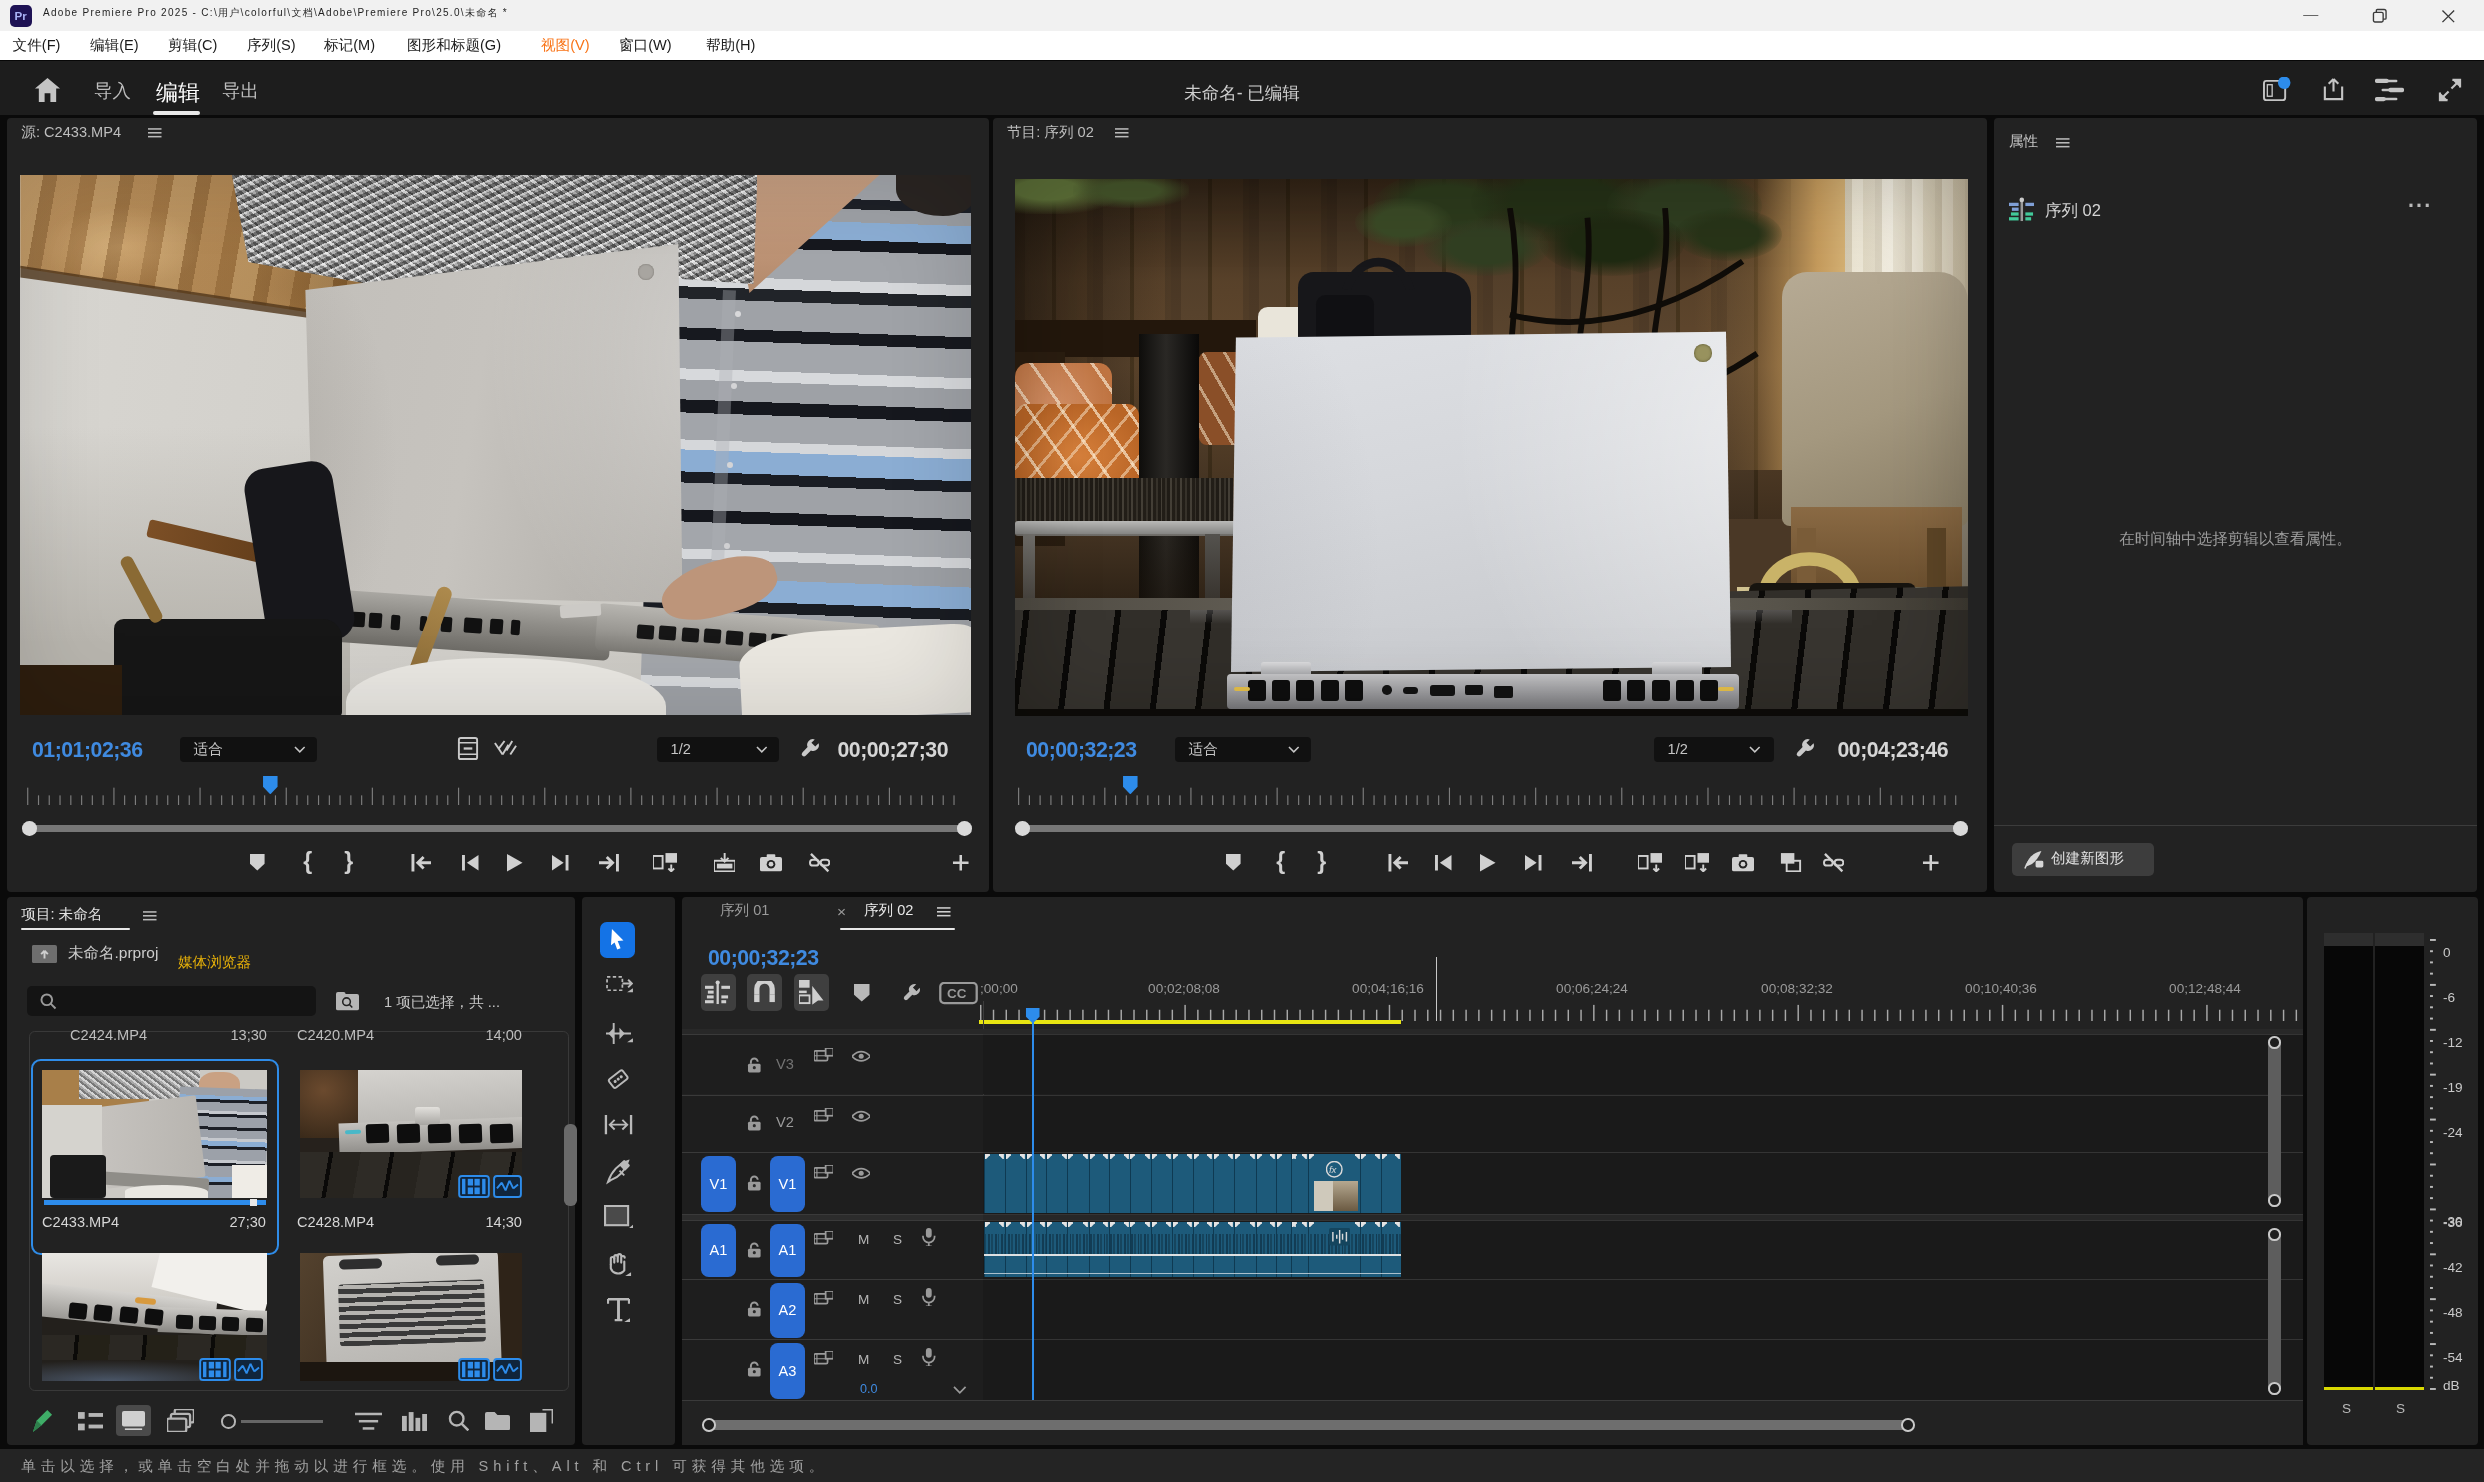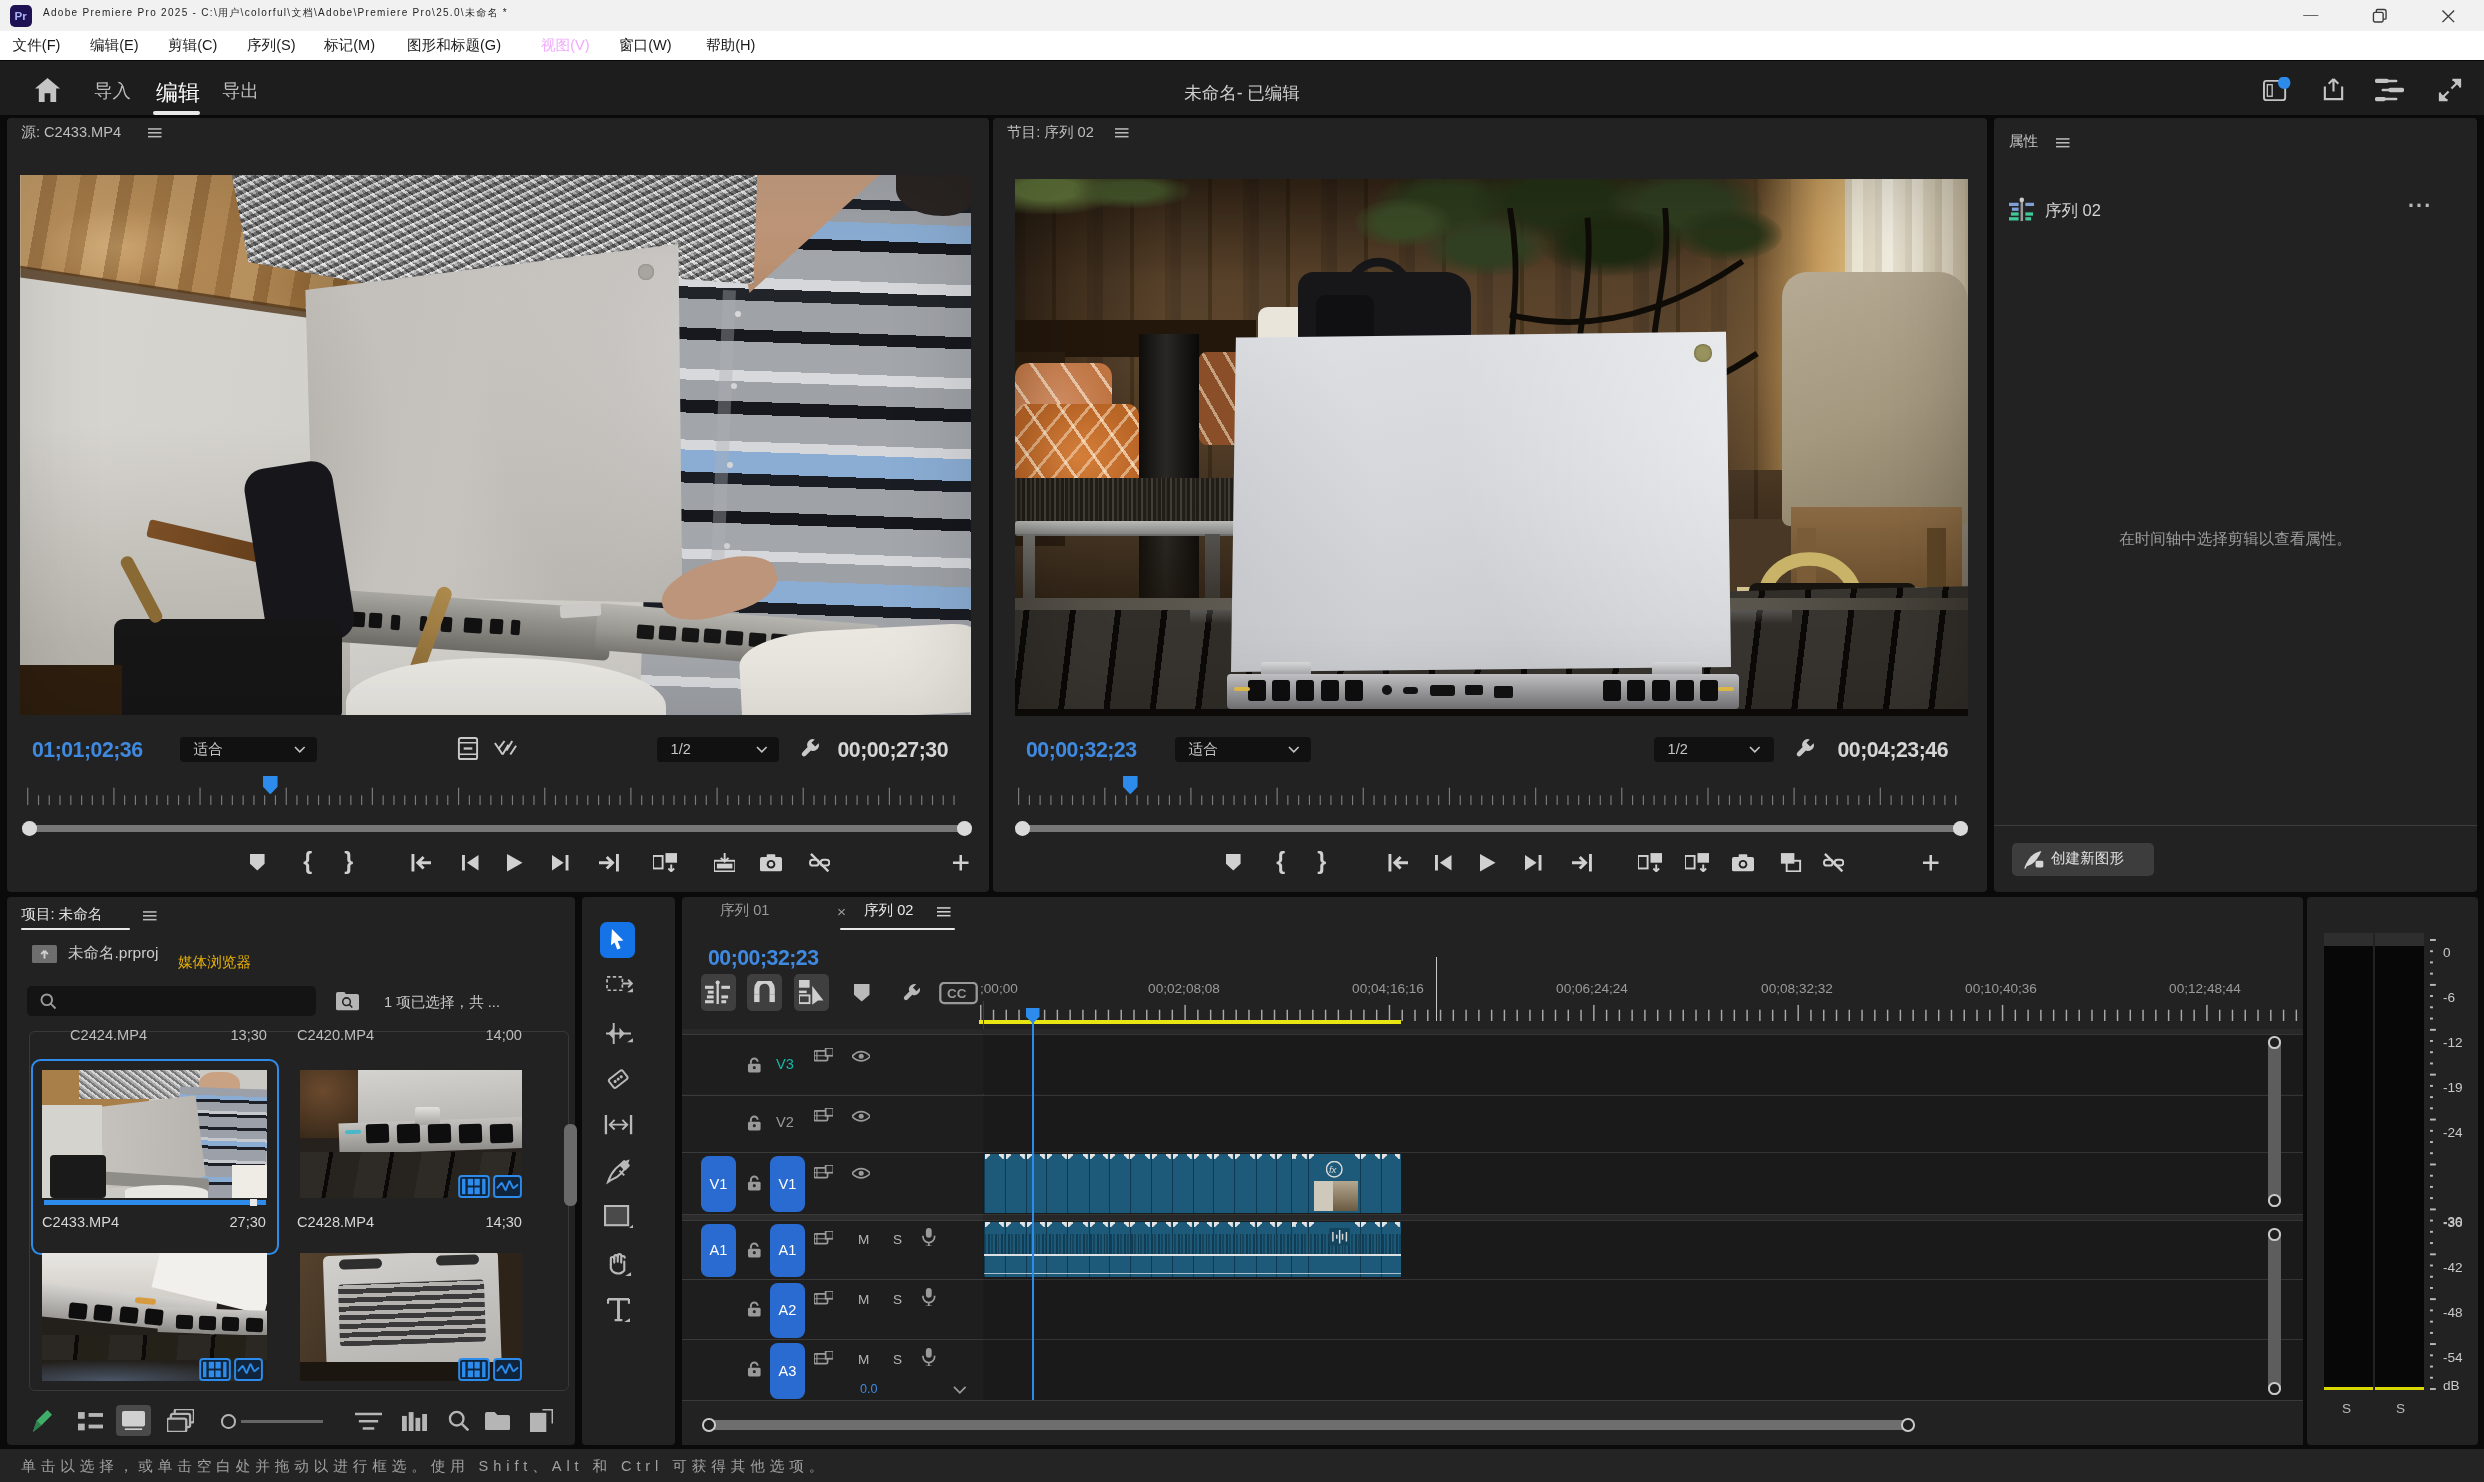--- a/index.html
+++ b/index.html
@@ -21,21 +21,21 @@
 <svg style="position:absolute;left:2441px;top:8.7px" width="14.6" height="14.6" viewBox="0 0 15 15">
     <path d="M1.5 1.5 L13.5 13.5 M13.5 1.5 L1.5 13.5" stroke="#3a3a3a" stroke-width="1.4"></path>
   </svg>
 <div style="position:absolute;left:0px;top:31px;width:2484px;height:29px;background:#ffffff;"></div>
 <div style="position:absolute;left:12.6px;top:37px;font-size:14.6px;color:#1a1a1a;white-space:nowrap;line-height:1.15;">文件(F)</div>
 <div style="position:absolute;left:90px;top:37px;font-size:14.6px;color:#1a1a1a;white-space:nowrap;line-height:1.15;">编辑(E)</div>
 <div style="position:absolute;left:168px;top:37px;font-size:14.6px;color:#1a1a1a;white-space:nowrap;line-height:1.15;">剪辑(C)</div>
 <div style="position:absolute;left:247px;top:37px;font-size:14.6px;color:#1a1a1a;white-space:nowrap;line-height:1.15;">序列(S)</div>
 <div style="position:absolute;left:324px;top:37px;font-size:14.6px;color:#1a1a1a;white-space:nowrap;line-height:1.15;">标记(M)</div>
 <div style="position:absolute;left:407px;top:37px;font-size:14.6px;color:#1a1a1a;white-space:nowrap;line-height:1.15;">图形和标题(G)</div>
-<div style="position:absolute;left:541px;top:37px;font-size:14.6px;color:#f0abfc;white-space:nowrap;line-height:1.15;">视图(V)</div>
+<div style="position:absolute;left:541px;top:37px;font-size:14.6px;color:#f97316;white-space:nowrap;line-height:1.15;">视图(V)</div>
 <div style="position:absolute;left:619px;top:37px;font-size:14.6px;color:#1a1a1a;white-space:nowrap;line-height:1.15;">窗口(W)</div>
 <div style="position:absolute;left:706px;top:37px;font-size:14.6px;color:#1a1a1a;white-space:nowrap;line-height:1.15;">帮助(H)</div>
 <div style="position:absolute;left:0px;top:60px;width:2484px;height:55px;background:#1d1d1d;border-top:1.9px solid #070707;"></div>
 <svg style="position:absolute;left:34px;top:77px" width="27" height="26" viewBox="0 0 28 27">
     <path d="M14 1 L27 12 H23 V26 H17 V17 H11 V26 H5 V12 H1 Z" fill="#c4c4c4"></path>
   </svg>
 <div style="position:absolute;left:94px;top:80px;font-size:18.4px;color:#bdbdbd;white-space:nowrap;line-height:1.15;">导入</div>
 <div style="position:absolute;left:156px;top:80px;font-size:22px;color:#ffffff;white-space:nowrap;line-height:1.15;">编辑</div>
 <div style="position:absolute;left:153px;top:111px;width:47px;height:3.9px;background:#e8e8e8;border-radius:1.9px;"></div>
 <div style="position:absolute;left:222px;top:80px;font-size:18.4px;color:#bdbdbd;white-space:nowrap;line-height:1.15;">导出</div>
@@ -1024,21 +1024,21 @@
 <div style="position:absolute;left:682px;top:1339px;width:1621px;height:61px;background:#1e1e1e;border-top:1px solid #3a3a3a;"></div>
 <div style="position:absolute;left:682px;top:1214px;width:1621px;height:5.8px;background:#2c2c2c;border-top:1px solid #3a3a3a;"></div>
 <div style="position:absolute;left:682px;top:1400px;width:1621px;height:1px;background:#3a3a3a;"></div>
 <div style="position:absolute;left:682px;top:1401px;width:1621px;height:44px;background:#222222;"></div>
 <div style="position:absolute;left:983px;top:1034px;width:1320px;height:366px;background:rgba(0,0,0,0.10);"></div>
 <svg style="position:absolute;left:747px;top:1057px" width="14.6" height="16.5" viewBox="0 0 15 17">
     <rect x="1" y="7" width="13" height="9" rx="1.5" fill="#9a9a9a"></rect>
     <path d="M4 7 V5 a3.5 3.5 0 0 1 7 0" fill="none" stroke="#9a9a9a" stroke-width="2"></path>
     <circle cx="7.5" cy="11" r="1.6" fill="#2a2a2a"></circle>
   </svg>
-<div style="position:absolute;left:776px;top:1056px;font-size:14.6px;color:#14b8a6;white-space:nowrap;line-height:1.15;">V3</div>
+<div style="position:absolute;left:776px;top:1056px;font-size:14.6px;color:#737373;white-space:nowrap;line-height:1.15;">V3</div>
 <svg style="position:absolute;left:814px;top:1048px" width="19.4" height="15.5" viewBox="0 0 20 16">
     <rect x="0" y="3" width="14" height="10" rx="1.5" fill="none" stroke="#9a9a9a" stroke-width="1.8"></rect>
     <path d="M3 3 V13 M0 8 H14" stroke="#9a9a9a" stroke-width="1.2"></path>
     <rect x="12" y="0" width="8" height="8" fill="#222" stroke="#9a9a9a" stroke-width="1.8"></rect>
   </svg>
 <svg style="position:absolute;left:852px;top:1050px" width="18.4" height="12.6" viewBox="0 0 19 13">
     <path d="M0 6.5 Q 9.5 -3 19 6.5 Q 9.5 16 0 6.5 Z" fill="none" stroke="#9a9a9a" stroke-width="1.8"></path>
     <circle cx="9.5" cy="6.5" r="2.6" fill="#9a9a9a"></circle>
   </svg>
 <svg style="position:absolute;left:747px;top:1115px" width="14.6" height="16.5" viewBox="0 0 15 17">

